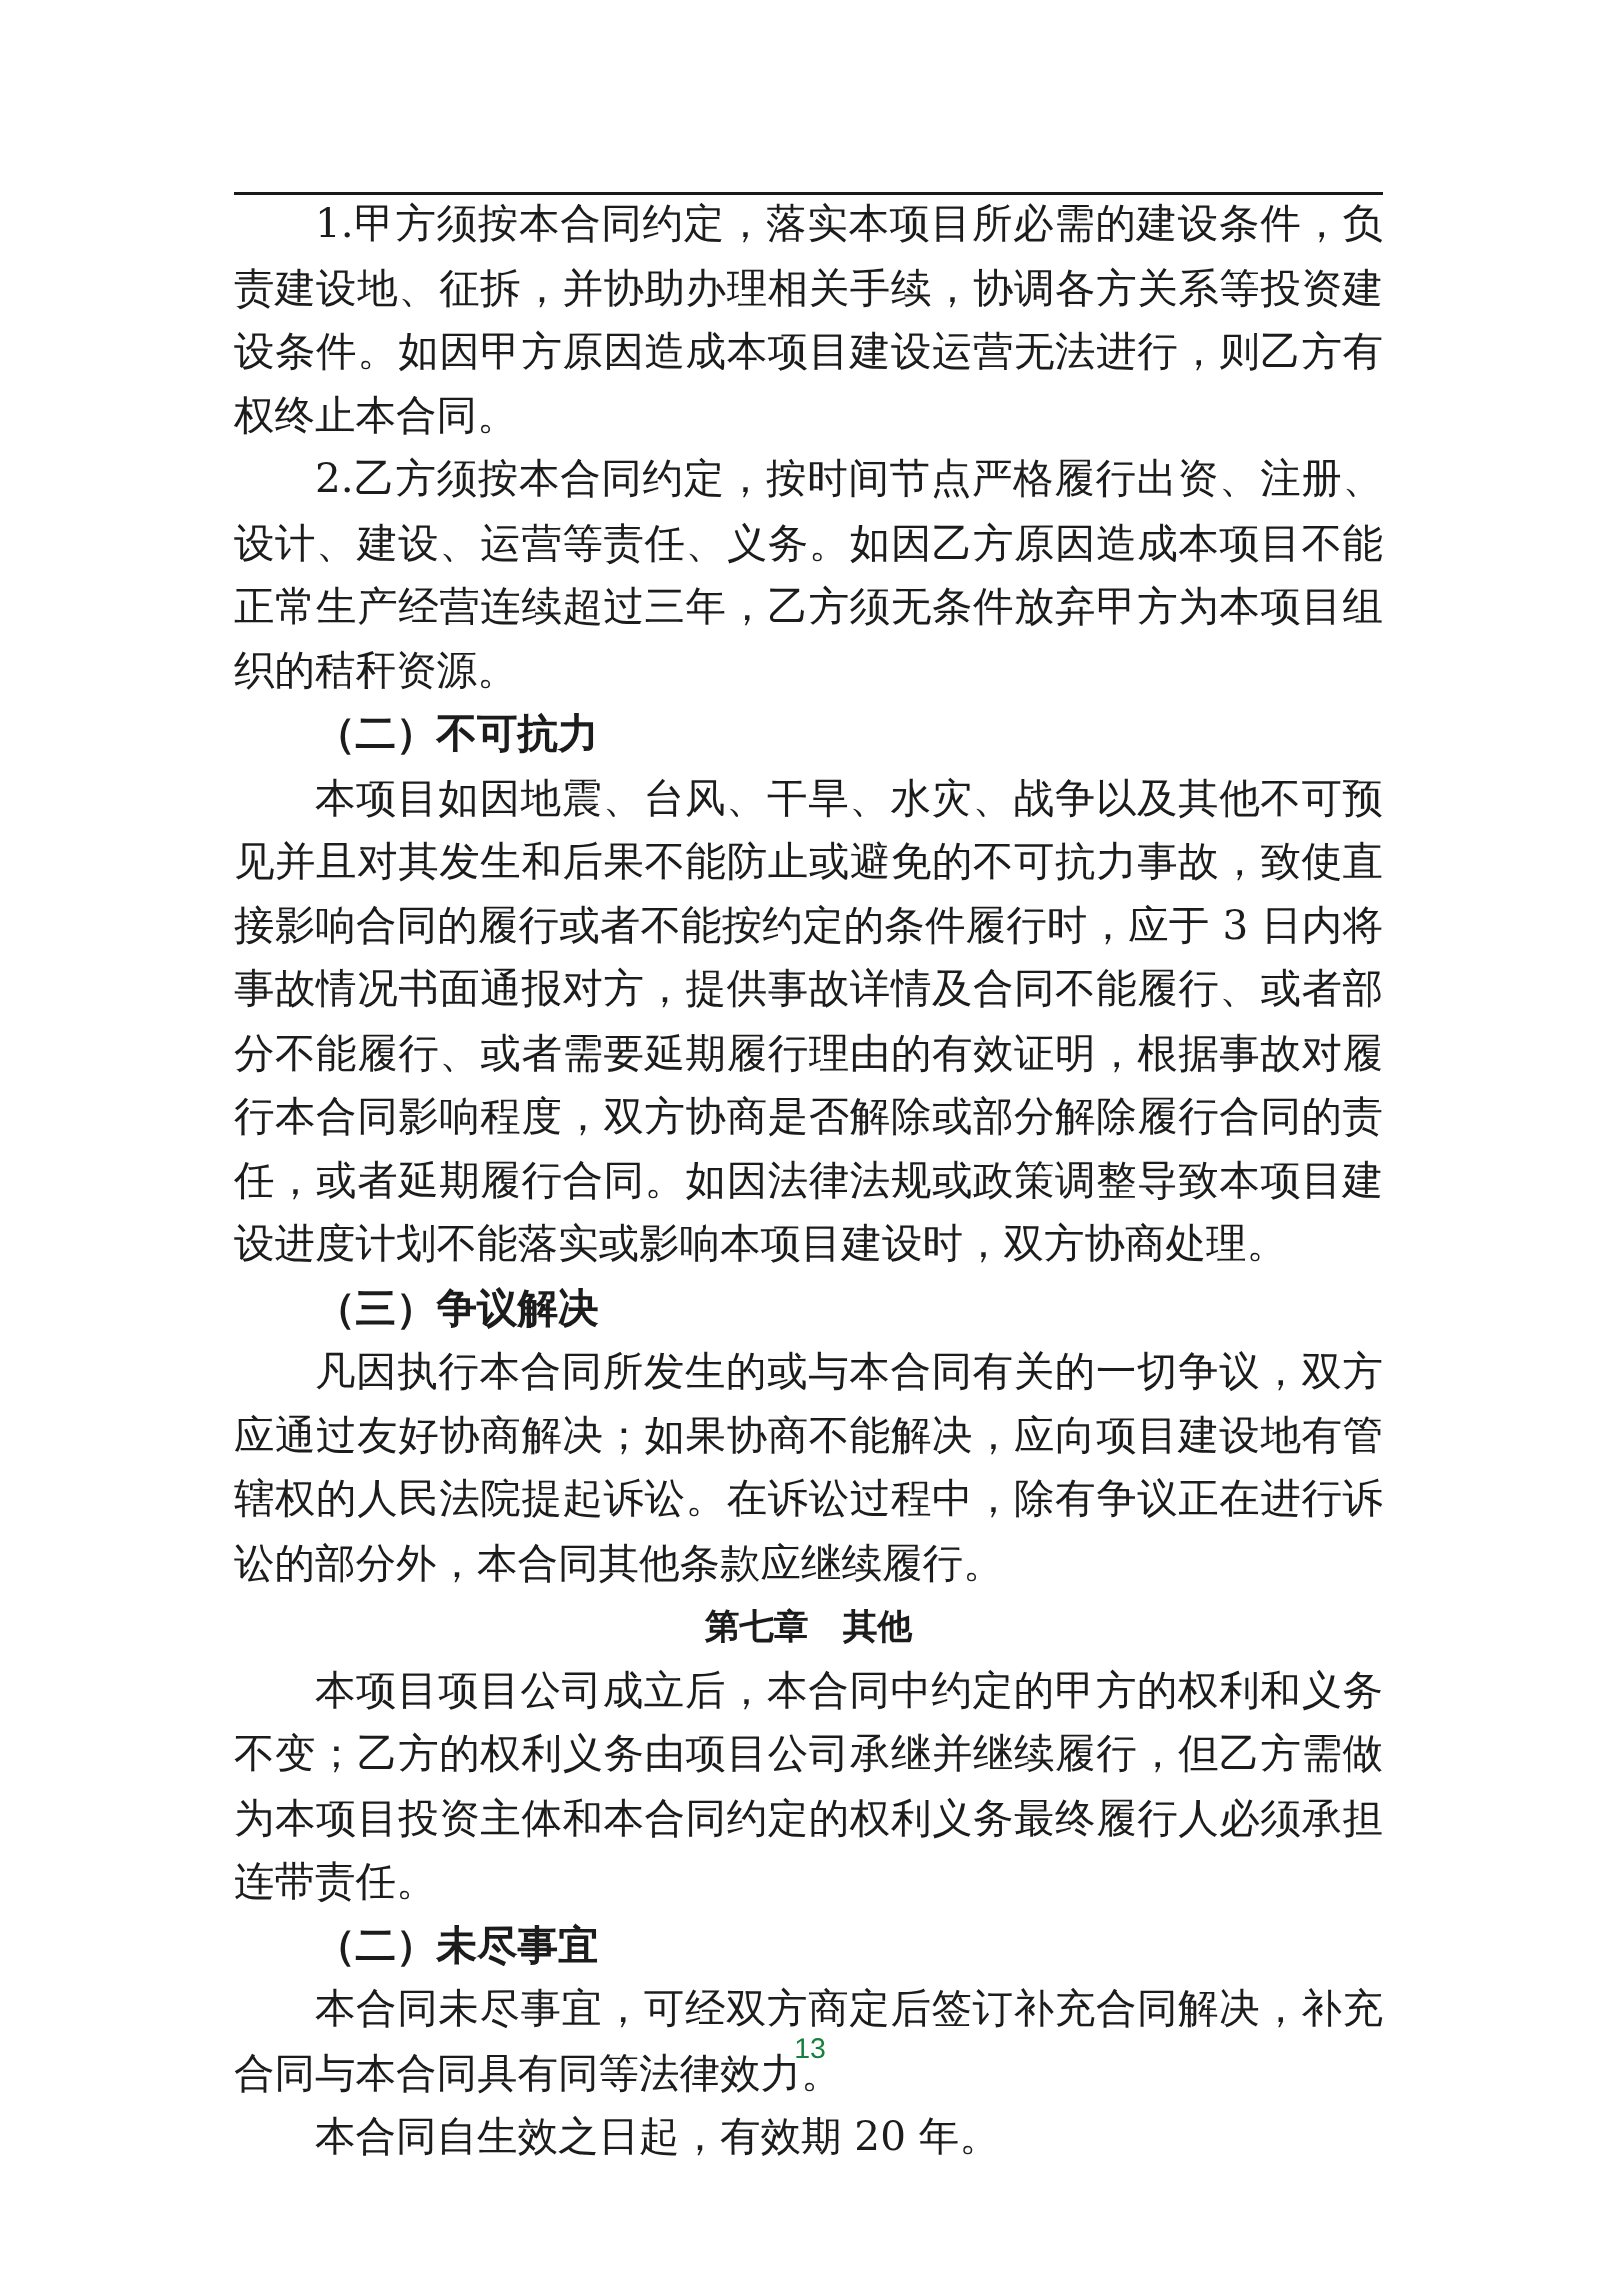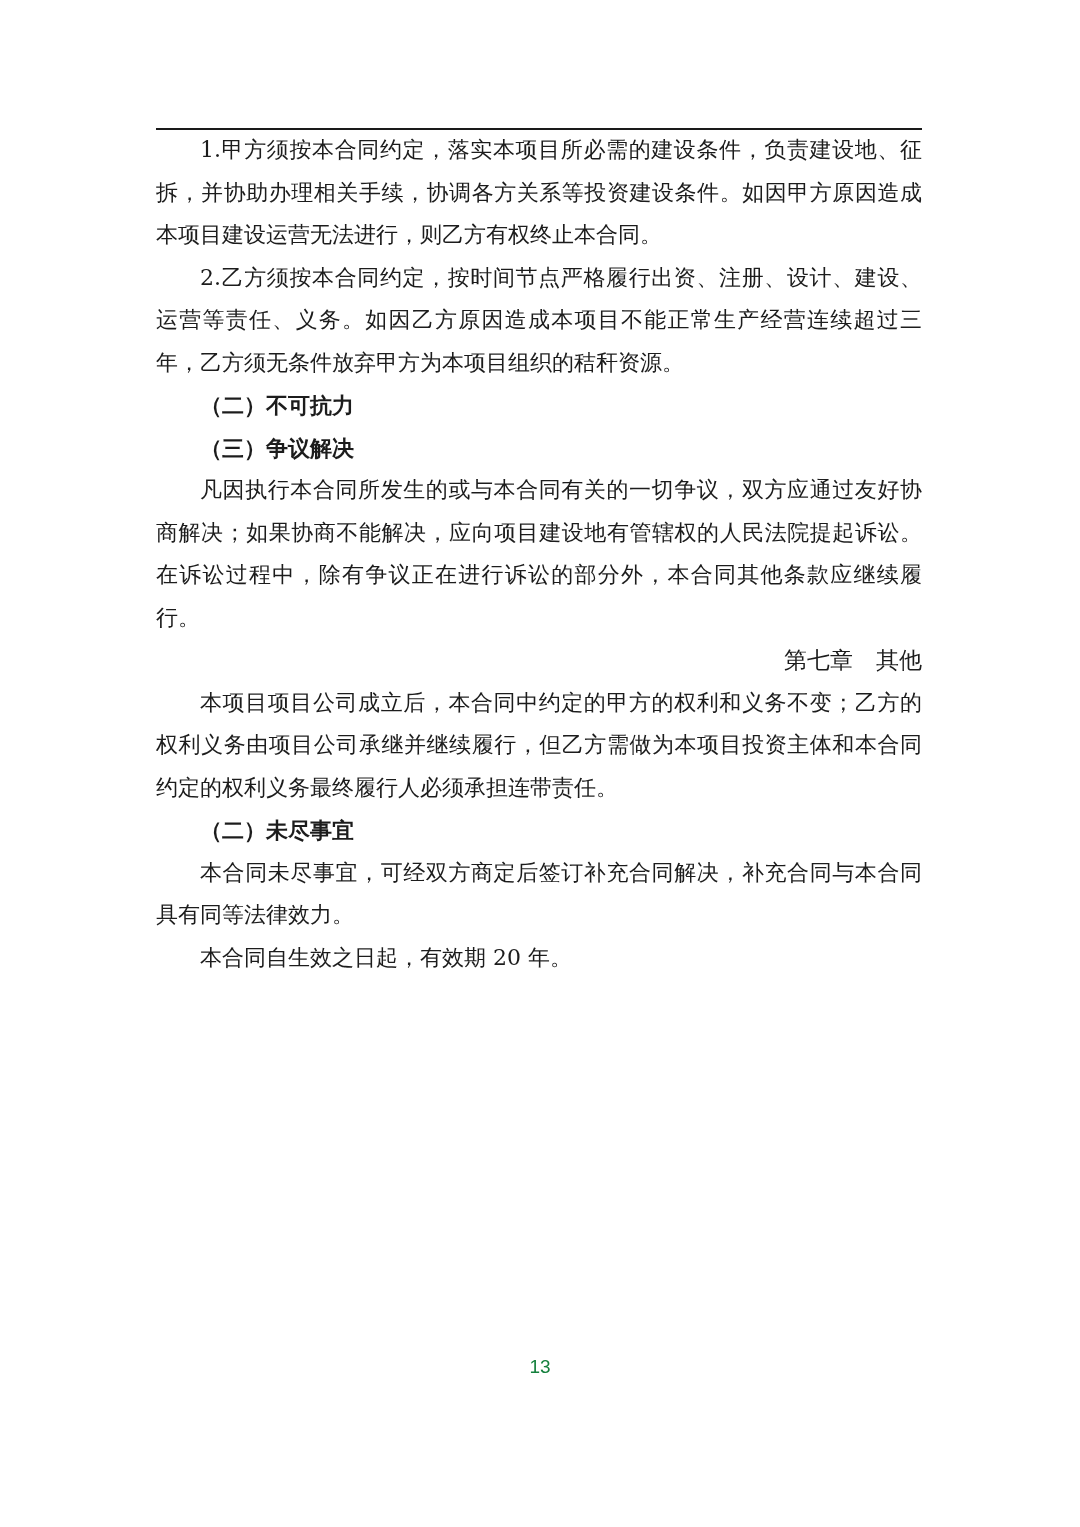--- a/index.html
+++ b/index.html
@@ -25,34 +25,34 @@
     border-top: 2px solid #1a1a1a;
   }
   .doc-body {
     position: absolute;
     left: 156px;
     top: 129px;
     width: 766px;
   }
   .doc-body p {
     margin: 0;
-    font-size: 22px;
+    font-size: 27px;
     line-height: 42.5px;
     text-align: justify;
     text-justify: inter-ideograph;
     word-break: break-all;
     text-indent: 2em;
   }
   .doc-body p.section_heading {
     font-weight: bold;
   }
   .doc-body p.chapter_heading {
-    font-weight: normal;
+    font-weight: bold;
     font-size: 23px;
-    text-align: right;
+    text-align: center;
     text-indent: 0;
     word-break: keep-all;
   }
   .page-number {
     position: absolute;
     left: 0;
     top: 1356px;
     width: 100%;
     text-align: center;
     font-family: "Liberation Sans", "DejaVu Sans", sans-serif;
@@ -62,20 +62,21 @@
 </style>
 </head>
 <body>
 
 <div class="page">
   <div class="header-rule"></div>
   <div class="doc-body">
       <p class="paragraph">1.甲方须按本合同约定，落实本项目所必需的建设条件，负责建设地、征拆，并协助办理相关手续，协调各方关系等投资建设条件。如因甲方原因造成本项目建设运营无法进行，则乙方有权终止本合同。</p>
       <p class="paragraph">2.乙方须按本合同约定，按时间节点严格履行出资、注册、设计、建设、运营等责任、义务。如因乙方原因造成本项目不能正常生产经营连续超过三年，乙方须无条件放弃甲方为本项目组织的秸秆资源。</p>
       <p class="section_heading">（二）不可抗力</p>
+      <p class="paragraph">本项目如因地震、台风、干旱、水灾、战争以及其他不可预见并且对其发生和后果不能防止或避免的不可抗力事故，致使直接影响合同的履行或者不能按约定的条件履行时，应于 3 日内将事故情况书面通报对方，提供事故详情及合同不能履行、或者部分不能履行、或者需要延期履行理由的有效证明，根据事故对履行本合同影响程度，双方协商是否解除或部分解除履行合同的责任，或者延期履行合同。如因法律法规或政策调整导致本项目建设进度计划不能落实或影响本项目建设时，双方协商处理。</p>
       <p class="section_heading">（三）争议解决</p>
       <p class="paragraph">凡因执行本合同所发生的或与本合同有关的一切争议，双方应通过友好协商解决；如果协商不能解决，应向项目建设地有管辖权的人民法院提起诉讼。在诉讼过程中，除有争议正在进行诉讼的部分外，本合同其他条款应继续履行。</p>
       <p class="chapter_heading">第七章　其他</p>
       <p class="paragraph">本项目项目公司成立后，本合同中约定的甲方的权利和义务不变；乙方的权利义务由项目公司承继并继续履行，但乙方需做为本项目投资主体和本合同约定的权利义务最终履行人必须承担连带责任。</p>
       <p class="section_heading">（二）未尽事宜</p>
       <p class="paragraph">本合同未尽事宜，可经双方商定后签订补充合同解决，补充合同与本合同具有同等法律效力。</p>
       <p class="paragraph">本合同自生效之日起，有效期 20 年。</p>
     </div>
   <div class="page-number">13</div>
 </div>

